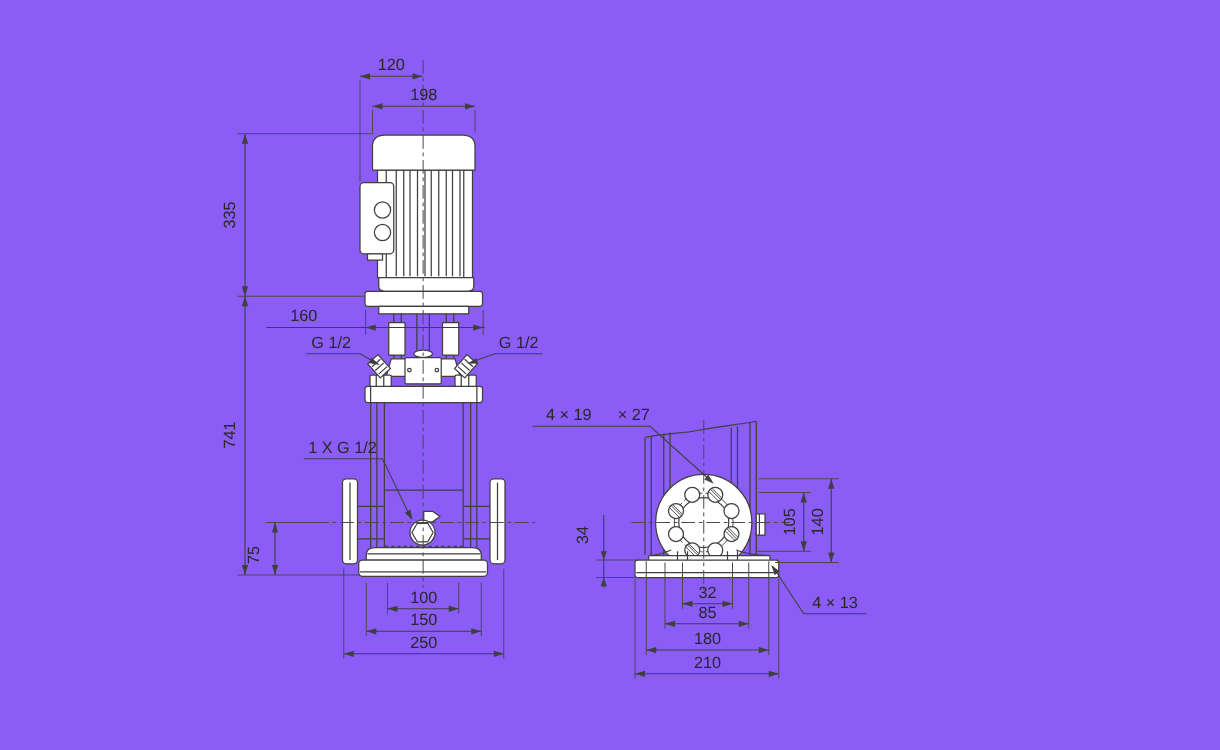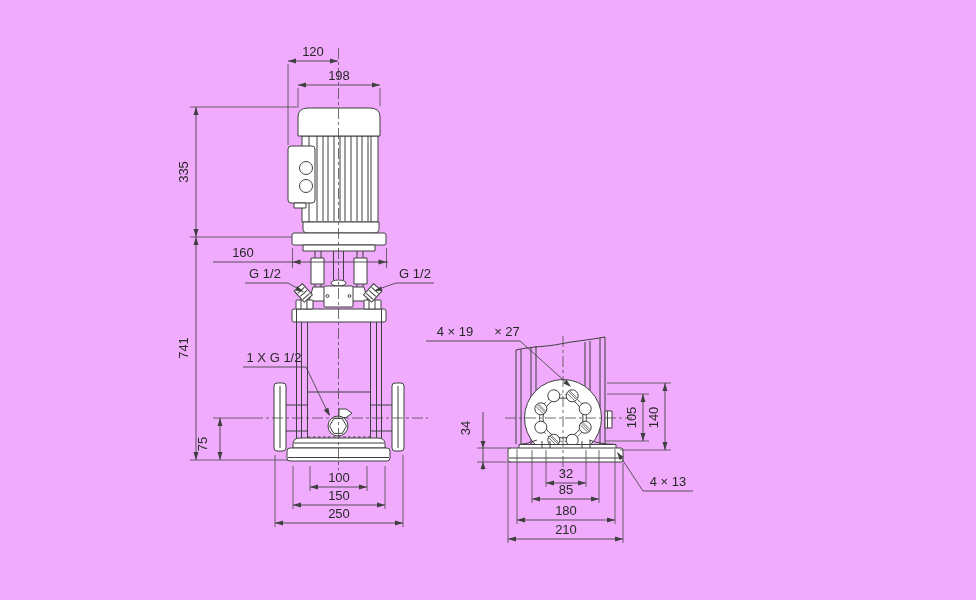--- a/index.html
+++ b/index.html
@@ -1,16 +1,16 @@
 <!DOCTYPE html>
 <html><head>
 <meta charset="utf-8">
 <style>
   html,body{margin:0;padding:0;background:#fff;}
-  .stage{position:relative;width:976px;height:600px;background:#f0abfc;overflow:hidden;
+  .stage{position:relative;width:976px;height:600px;background:#8b5cf6;overflow:hidden;
          font-family:"Liberation Sans", sans-serif;}
   svg{position:absolute;left:0;top:0;}
   .s  {fill:#fff;stroke:#3f3f3f;stroke-width:1;stroke-linejoin:round;}
   .ln {fill:none;stroke:#3f3f3f;stroke-width:1;stroke-linejoin:round;}
   .thin{fill:none;stroke:#4a4a4a;stroke-width:.8;}
   .dash{fill:none;stroke:#3f3f3f;stroke-width:1;stroke-dasharray:2.5 2.5;}
   .cl {fill:none;stroke:#4a4a4a;stroke-width:.8;stroke-dasharray:11 3 3 3;}
   .bc {fill:none;stroke:#4a4a4a;stroke-width:.8;stroke-dasharray:7 2.5 2 2.5;}
   .dim{fill:none;stroke:#3f3f3f;stroke-width:.85;}
   .ar {fill:#3f3f3f;stroke:none;}

